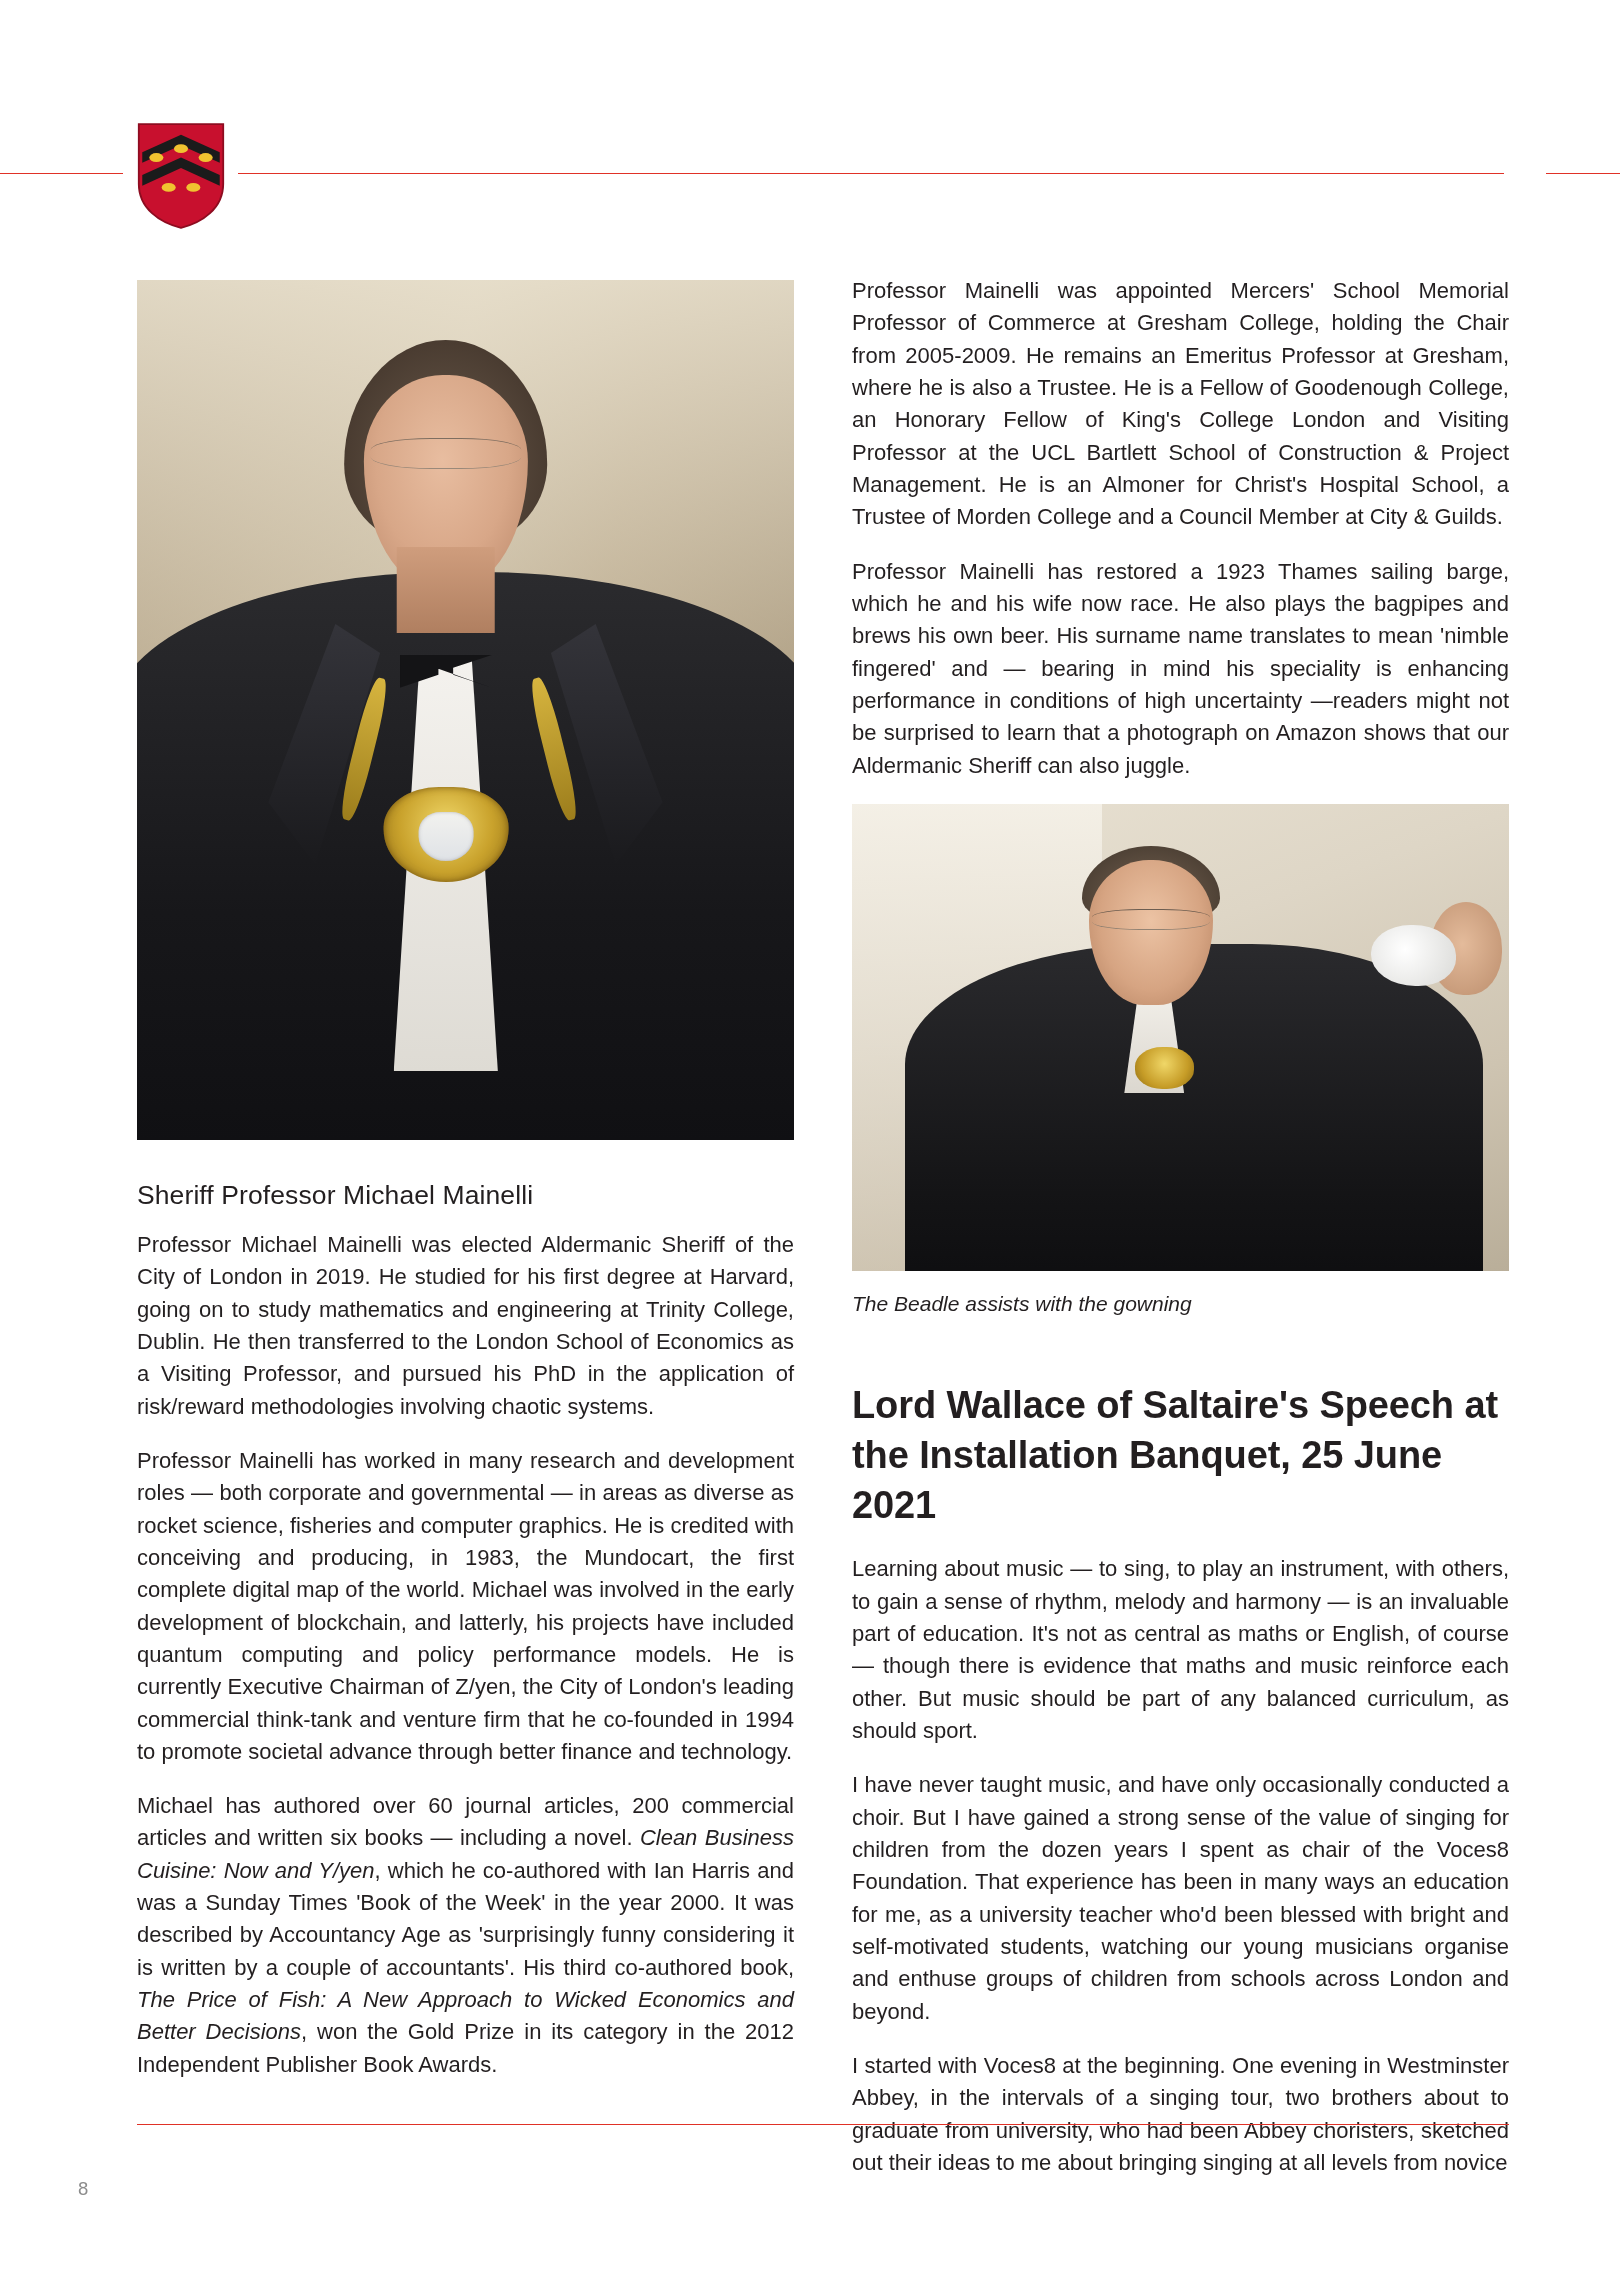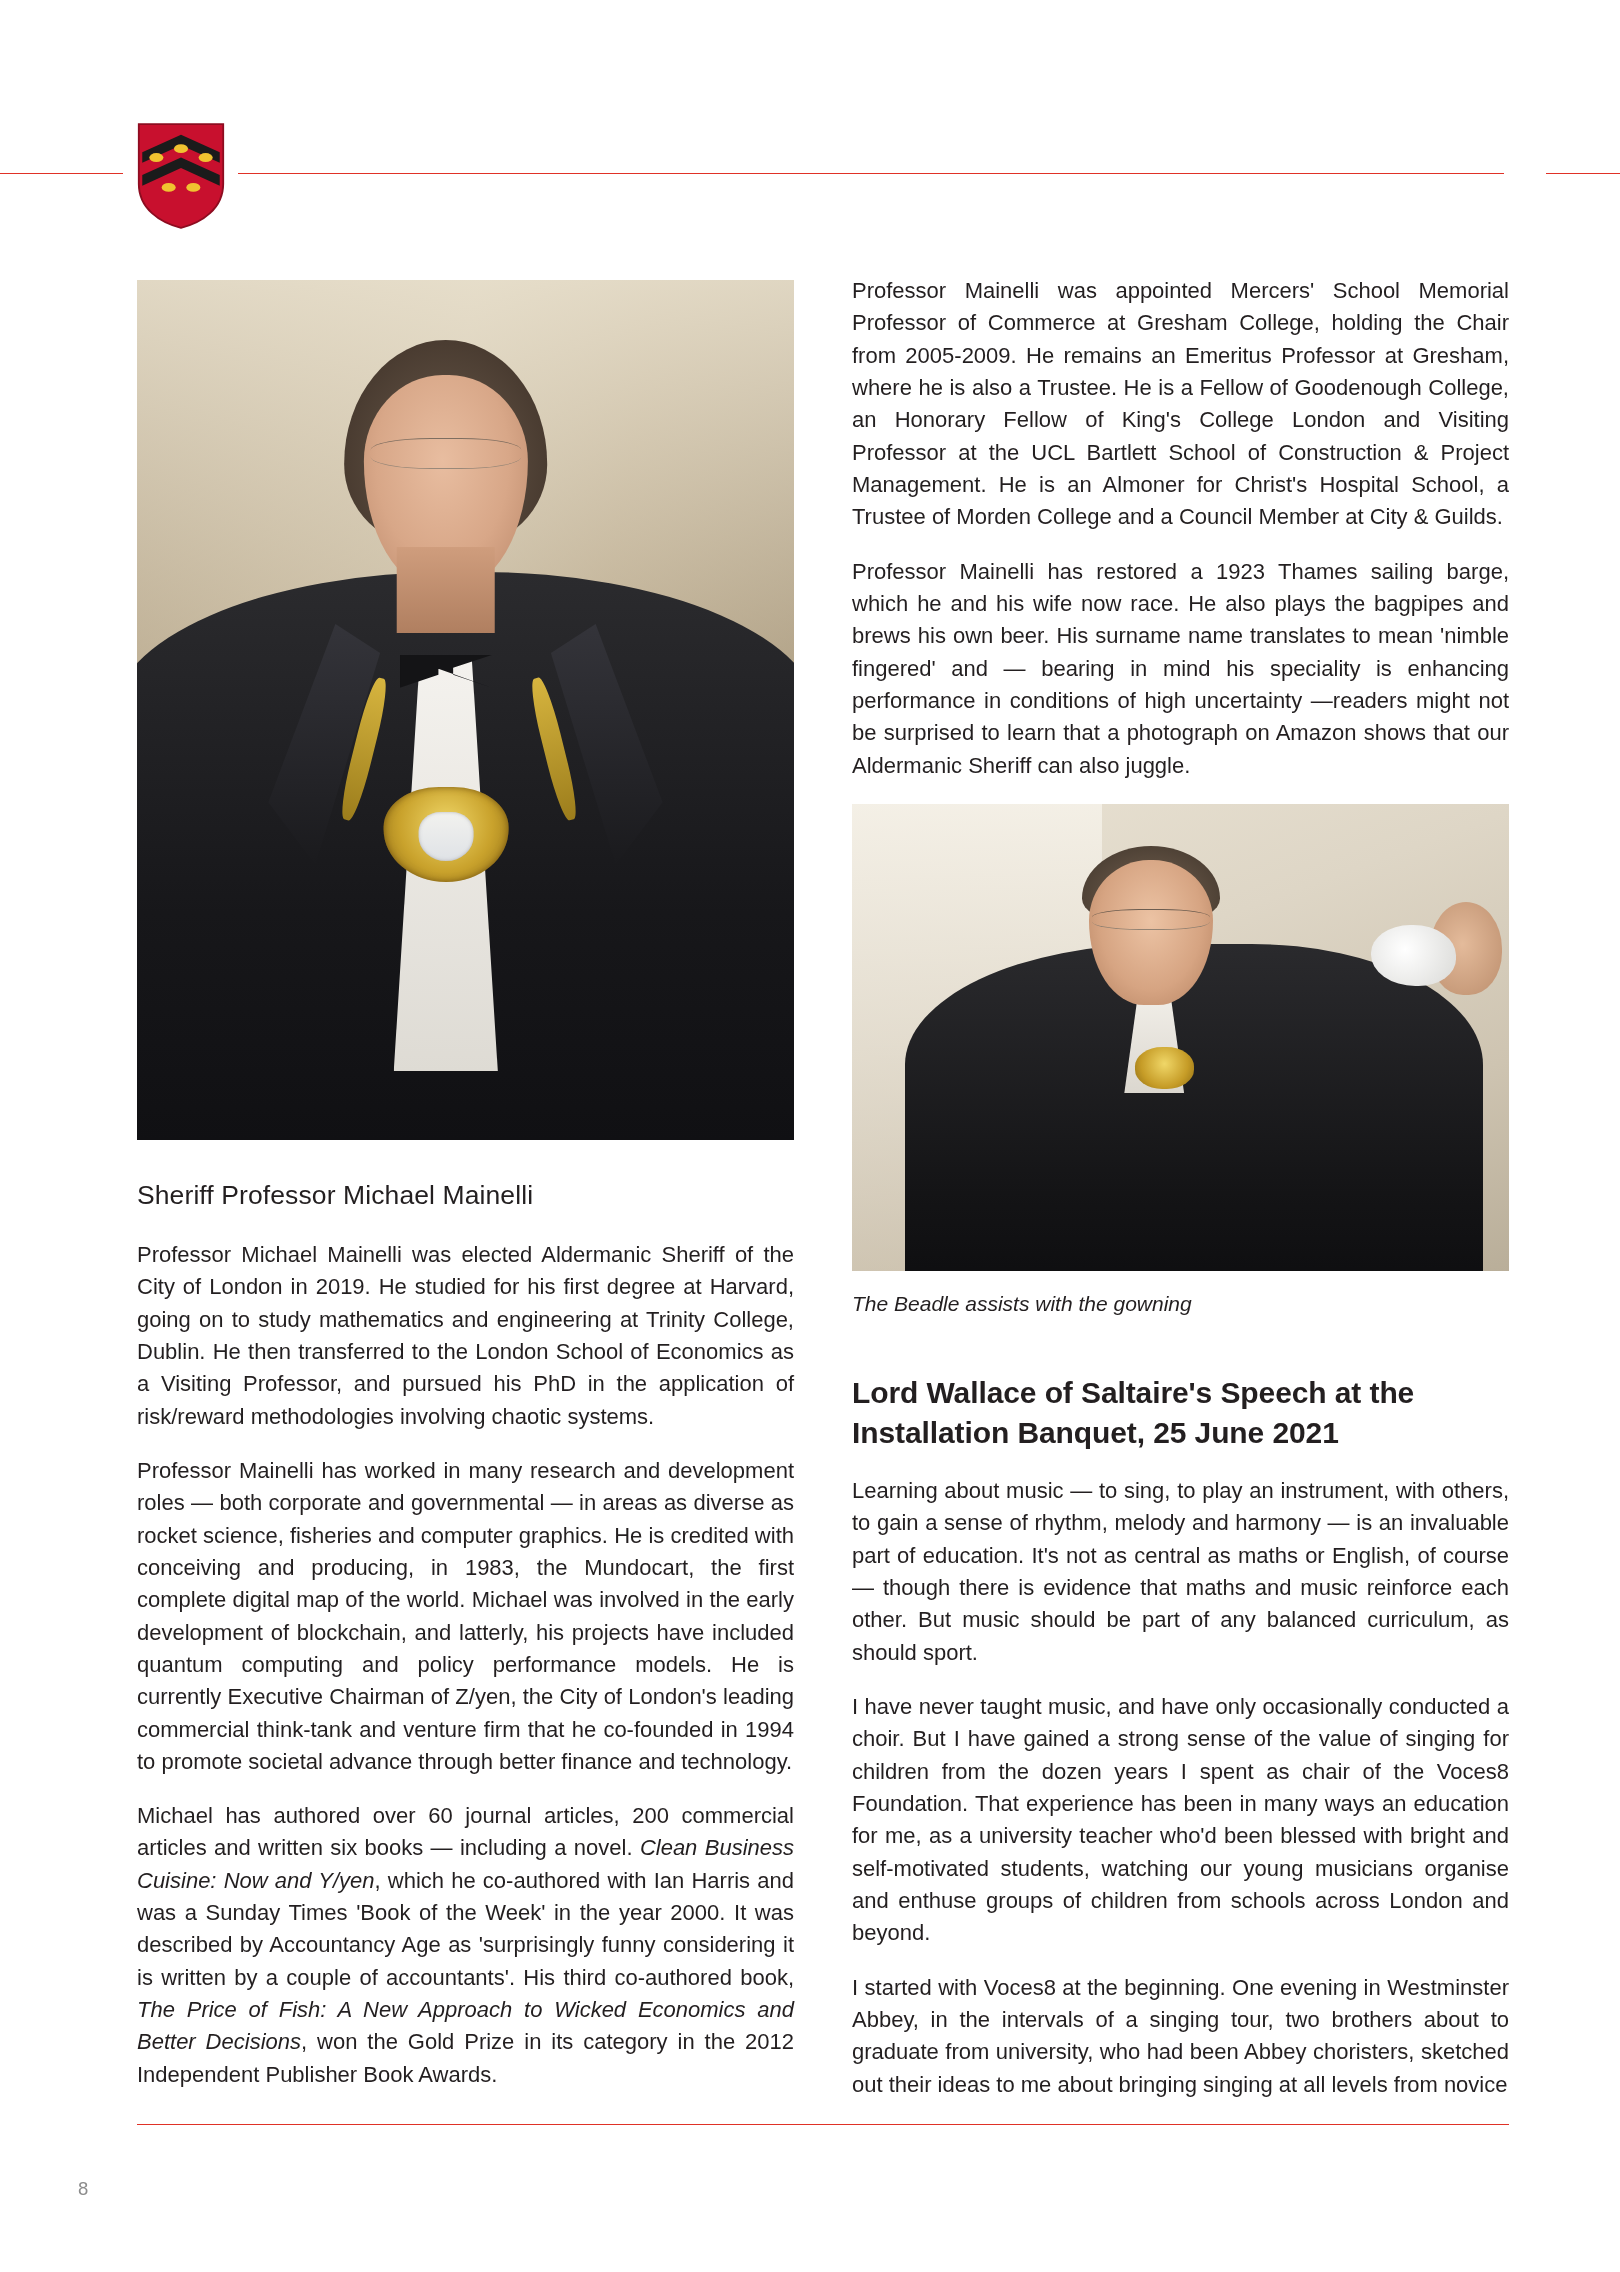--- a/index.html
+++ b/index.html
@@ -258,28 +258,28 @@
     width: 11%; height: 20%;
     background: radial-gradient(ellipse at 45% 45%, #e4bb9b, #bc8e6d);
     border-radius: 50% 50% 46% 46%;
   }
 
   
   h2.section-heading {
     font-size: 26.5px;
     line-height: 1.28;
     font-weight: 400;
-    margin: 0 0 26px 0;
+    margin: 0 0 16px 0;
     letter-spacing: 0.1px;
   }
   h2.big-heading {
-    font-size: 30px;
+    font-size: 38px;
     line-height: 1.32;
     font-weight: bold;
-    margin: 0 0 23px 0;
+    margin: 7px 0 23px 0;
     letter-spacing: -0.1px;
   }
   p.body {
     font-size: 22px;
     line-height: 1.47;
     text-align: justify;
     margin: 0 0 22px 0;
     hyphens: auto;
   }
   p.body:last-child { margin-bottom: 0; }

